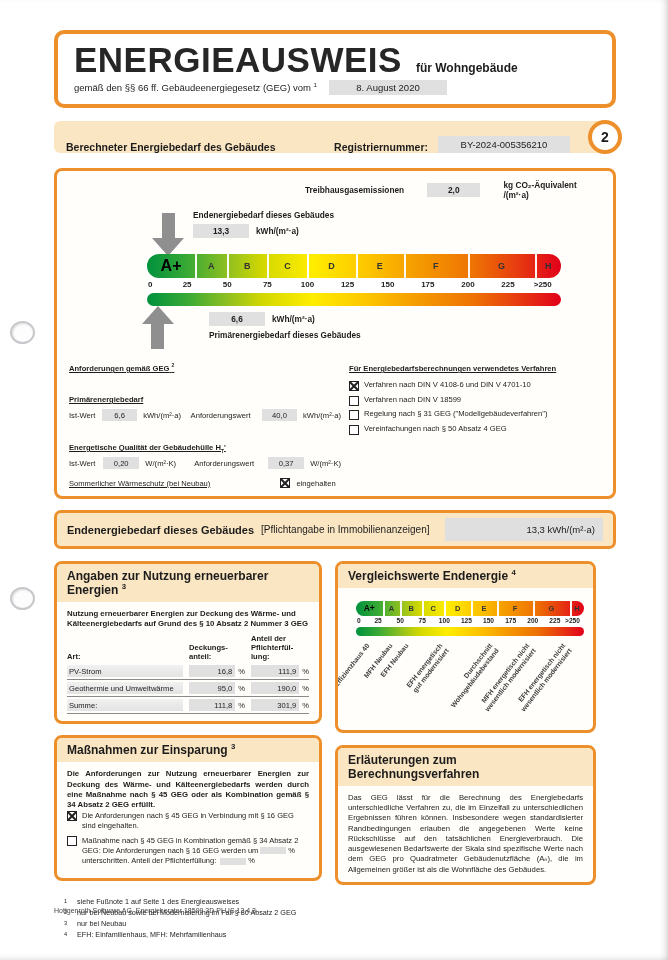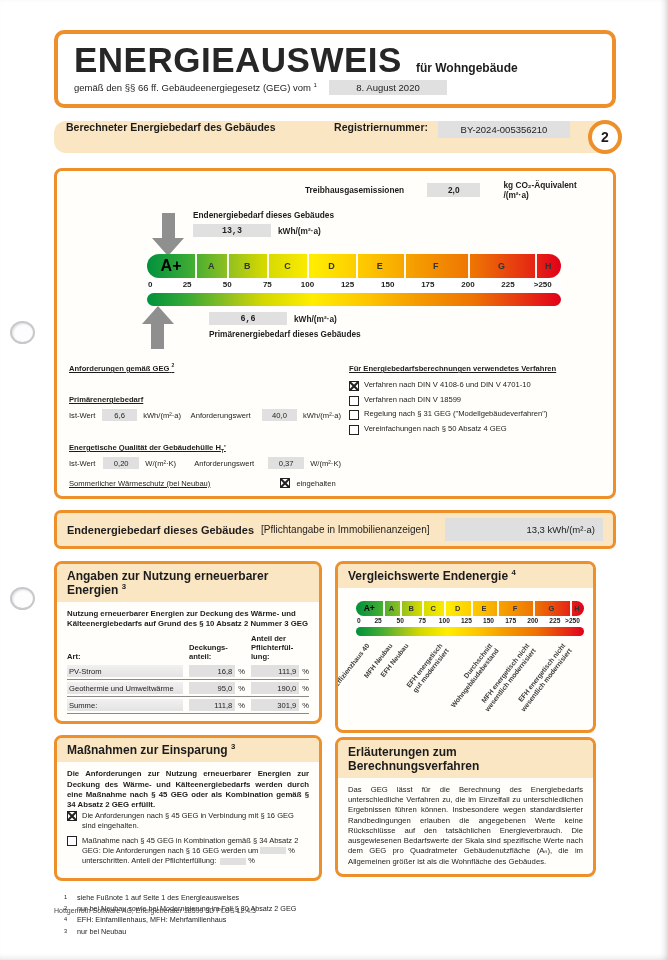--- a/index.html
+++ b/index.html
@@ -22,22 +22,22 @@
   .hdr-box{margin-top:30px;border:4px solid #ED8F2B;border-radius:10px;background:#fff;
     padding:8px 16px 9px 16px;}
   .hdr-title-row{display:flex;align-items:baseline;gap:14px;}
   .hdr-title{font-size:35px;font-weight:800;letter-spacing:.5px;color:#262626;line-height:1;}
   .hdr-sub{font-size:12px;font-weight:700;}
   .hdr-law{font-size:9.5px;margin-top:3px;display:flex;align-items:center;gap:4px;}
   .field{background:#e0e0e0;display:inline-block;text-align:center;}
   .hdr-date{width:118px;font-size:9.5px;padding:2px 0;margin-left:8px;}
 
   
-  .reg-band{margin-top:13px;background:#FBE6C3;height:32px;display:flex;align-items:flex-start;
-    padding:0 12px;position:relative;border-radius:12px;}
+  .reg-band{margin-top:13px;background:#FBE6C3;height:32px;display:flex;align-items:flex-end;
+    padding:0 12px;position:relative;border-radius:6px;}
   .reg-title{font-size:10.5px;font-weight:700;}
   .reg-label{font-size:10.5px;font-weight:700;margin-left:auto;margin-right:10px;}
   .reg-value{width:132px;font-size:9.5px;padding:3px 0;margin-right:34px;}
   .page-circle{position:absolute;right:-6px;top:50%;transform:translateY(-50%);
     width:26px;height:26px;border-radius:50%;border:4px solid #ED8F2B;background:#fff;
     font-size:14px;font-weight:700;display:flex;align-items:center;justify-content:center;}
 
   
   .obox{border:3px solid #ED8F2B;border-radius:8px;background:#fffefb;overflow:hidden;}
   .obox-head{background:#FBE6C3;padding:5px 10px;font-size:12px;font-weight:700;}
@@ -54,21 +54,21 @@
   .marker-row.up{height:54px;}
   .arrow{position:absolute;transform:translateX(-50%);}
   .arrow .stem{width:13px;height:25px;background:#8f8f8f;margin:0 auto;}
   .arrow .head-down{width:0;height:0;border-left:16px solid transparent;border-right:16px solid transparent;border-top:18px solid #8f8f8f;}
   .arrow .head-up{width:0;height:0;border-left:16px solid transparent;border-right:16px solid transparent;border-bottom:18px solid #8f8f8f;}
   #arrow-down{bottom:-2px;}
   #arrow-up{top:0;}
   .mk-labels{position:absolute;left:46px;top:8px;}
   .mk-labels .lbl{font-size:8.3px;font-weight:700;margin-bottom:4px;}
   .mk-val{display:flex;align-items:center;gap:7px;font-size:8.3px;font-weight:700;}
-  .mk-field{width:56px;padding:2px 11px;font-size:8.3px;font-weight:700;font-family:Liberation Mono, monospace;}
+  .mk-field{width:56px;padding:2px 0;font-size:8.3px;font-weight:700;}
   .mk-labels.up{left:62px;top:6px;}
 
   .bar{position:relative;}
   .bar.big{height:24px;border-radius:12px;}
   .bar.thin{height:13px;border-radius:7px;}
   .bar.grad{background:linear-gradient(to right,#00913d 0%,#3aaa35 10%,#94c11f 20%,#d3d800 28%,
     #ffed00 40%,#fdc300 54%,#f59c00 65%,#ee7203 79%,#e63312 91%,#e2001a 100%);}
   .sc-letter{position:absolute;top:0;transform:translateX(-50%);font-size:9px;font-weight:700;color:#333;line-height:24px;}
   .sc-letter.big{font-size:16px;font-weight:800;color:#000;}
   .sc-sep{position:absolute;top:0;bottom:0;width:2px;background:rgba(255,255,255,.95);}
@@ -423,43 +423,43 @@
 Wohngebäudebestand</div>
                   <div class="rot-label" style="left: calc(74% - 104px);">MFH energetisch nicht
 wesentlich modernisiert</div>
                   <div class="rot-label" style="left: calc(90% - 104px);">EFH energetisch nicht
 wesentlich modernisiert</div>
                 </div>
             </div>
           </div>
         </div>
 
-        <div class="obox" style="margin-top:4px;">
+        <div class="obox" style="margin-top:12px;">
           <div class="obox-head sm">Erläuterungen zum Berechnungsverfahren</div>
           <div class="obox-body">
             <div class="erl-body">Das GEG lässt für die Berechnung des Energiebedarfs unterschiedliche Verfahren zu, die im Einzelfall zu unterschiedlichen Ergebnissen führen können. Insbesondere wegen standardisierter Randbedingungen erlauben die angegebenen Werte keine Rückschlüsse auf den tatsächlichen Energieverbrauch. Die ausgewiesenen Bedarfswerte der Skala sind spezifische Werte nach dem GEG pro Quadratmeter Gebäudenutzfläche (Aₙ), die im Allgemeinen größer ist als die Wohnfläche des Gebäudes.</div>
           </div>
         </div>
       </div>
     </div>
 
     <div class="footnotes" id="footnotes">
         <div class="fn-line">
           <span class="fn-mark">1</span>
           <span>siehe Fußnote 1 auf Seite 1 des Energieausweises</span>
         </div>
         <div class="fn-line">
           <span class="fn-mark">2</span>
           <span>nur bei Neubau sowie bei Modernisierung im Fall § 80 Absatz 2 GEG</span>
         </div>
         <div class="fn-line">
+          <span class="fn-mark">3</span>
+          <span>nur bei Neubau</span>
+        </div>
+        <div class="fn-line">
           <span class="fn-mark">4</span>
           <span>EFH: Einfamilienhaus, MFH: Mehrfamilienhaus</span>
         </div>
-        <div class="fn-line">
-          <span class="fn-mark">3</span>
-          <span>nur bei Neubau</span>
-        </div>
       </div>
   </div>
 
   <div class="footer">Hottgenroth Software AG, Energieberater 18599 3D PLUS 12.4.3</div>
 </div>
 
 </body></html>

